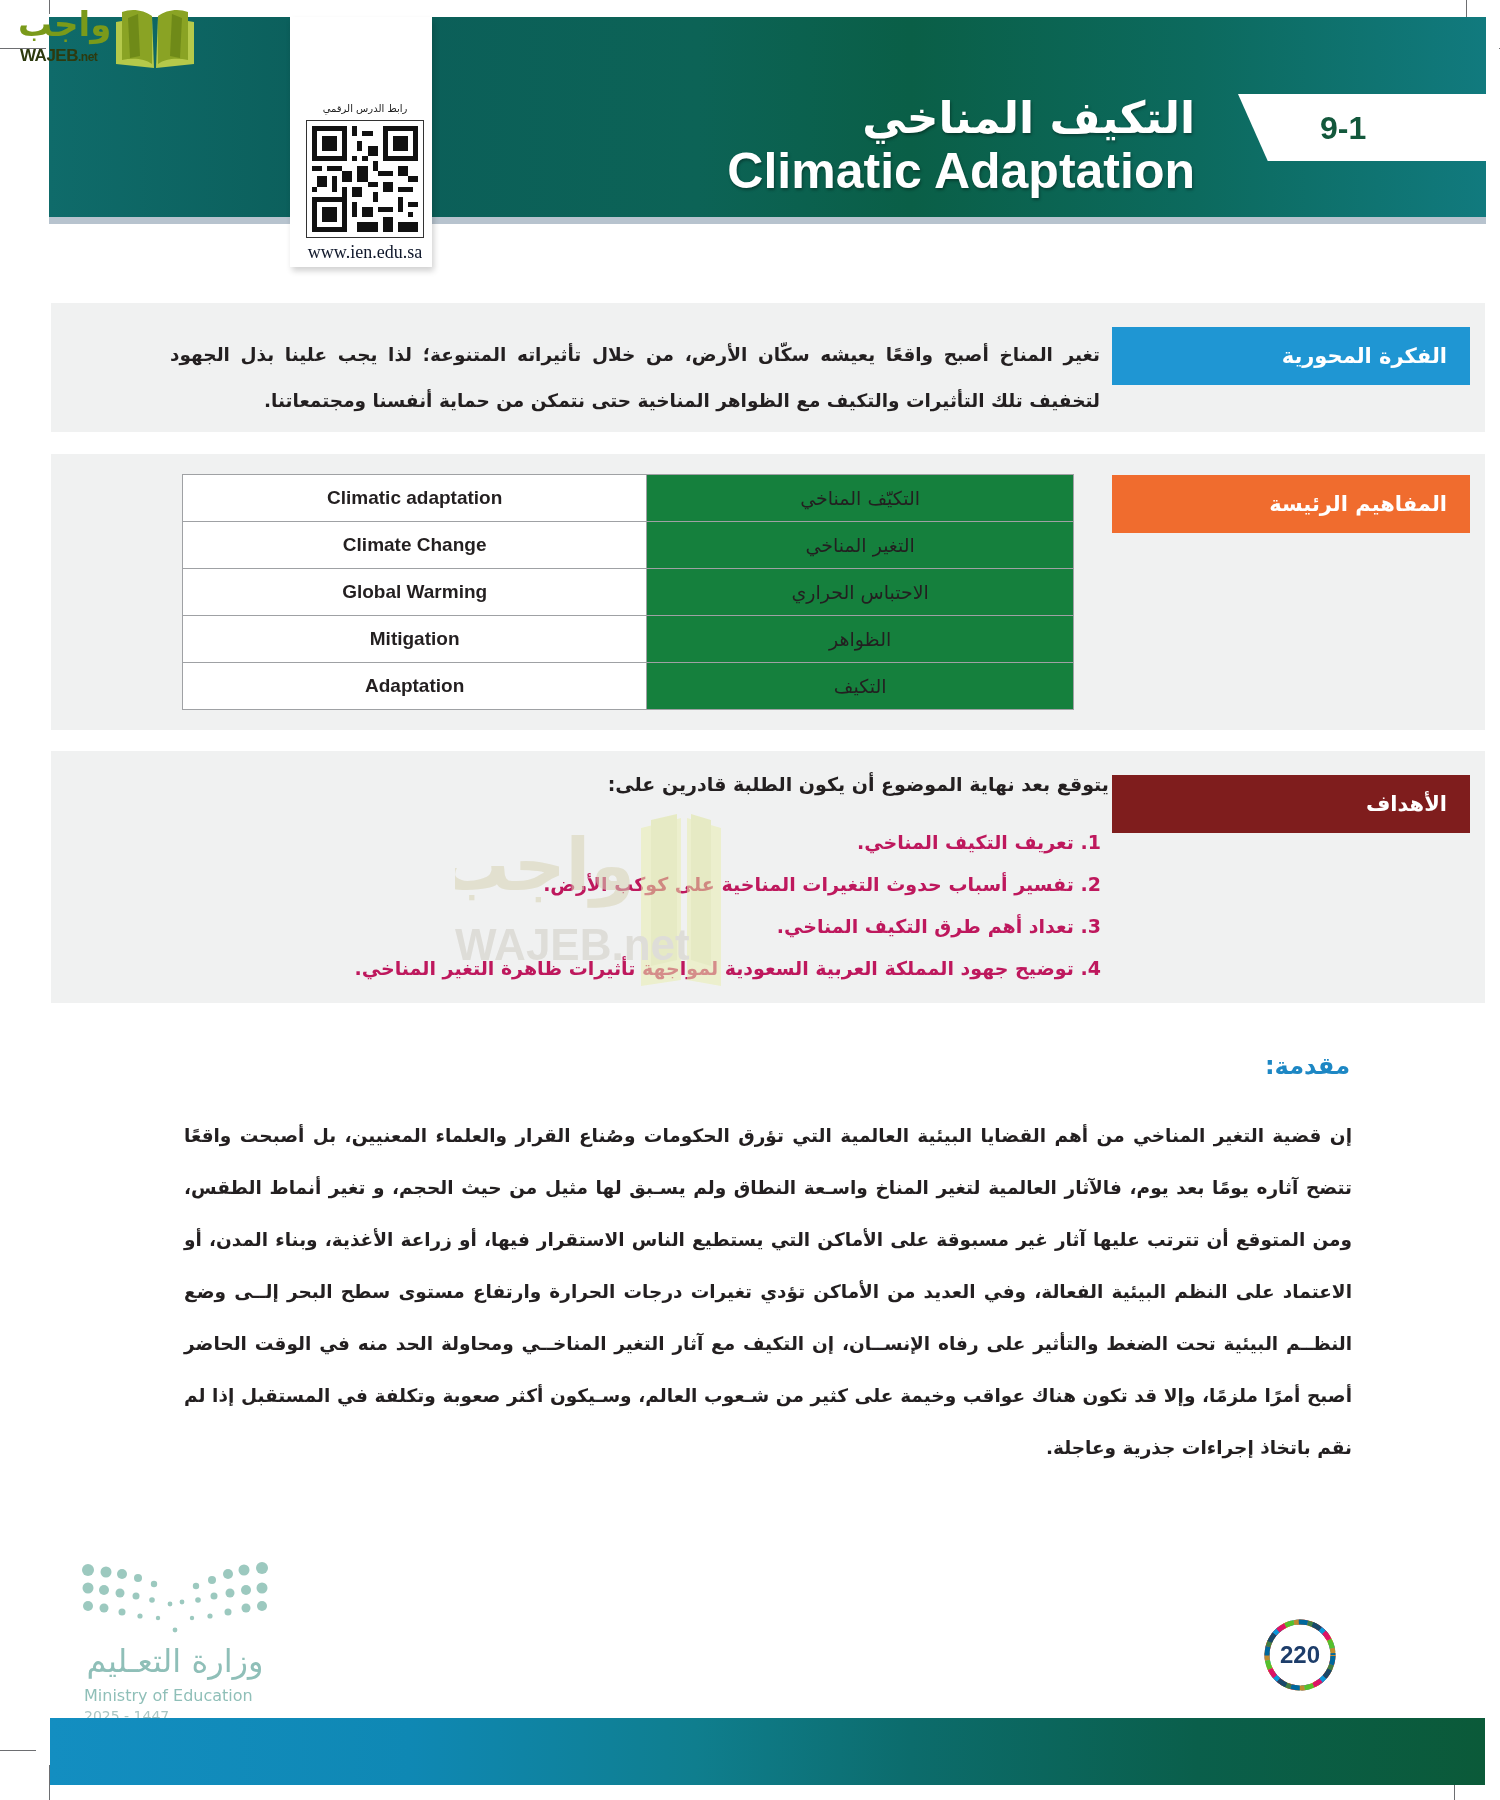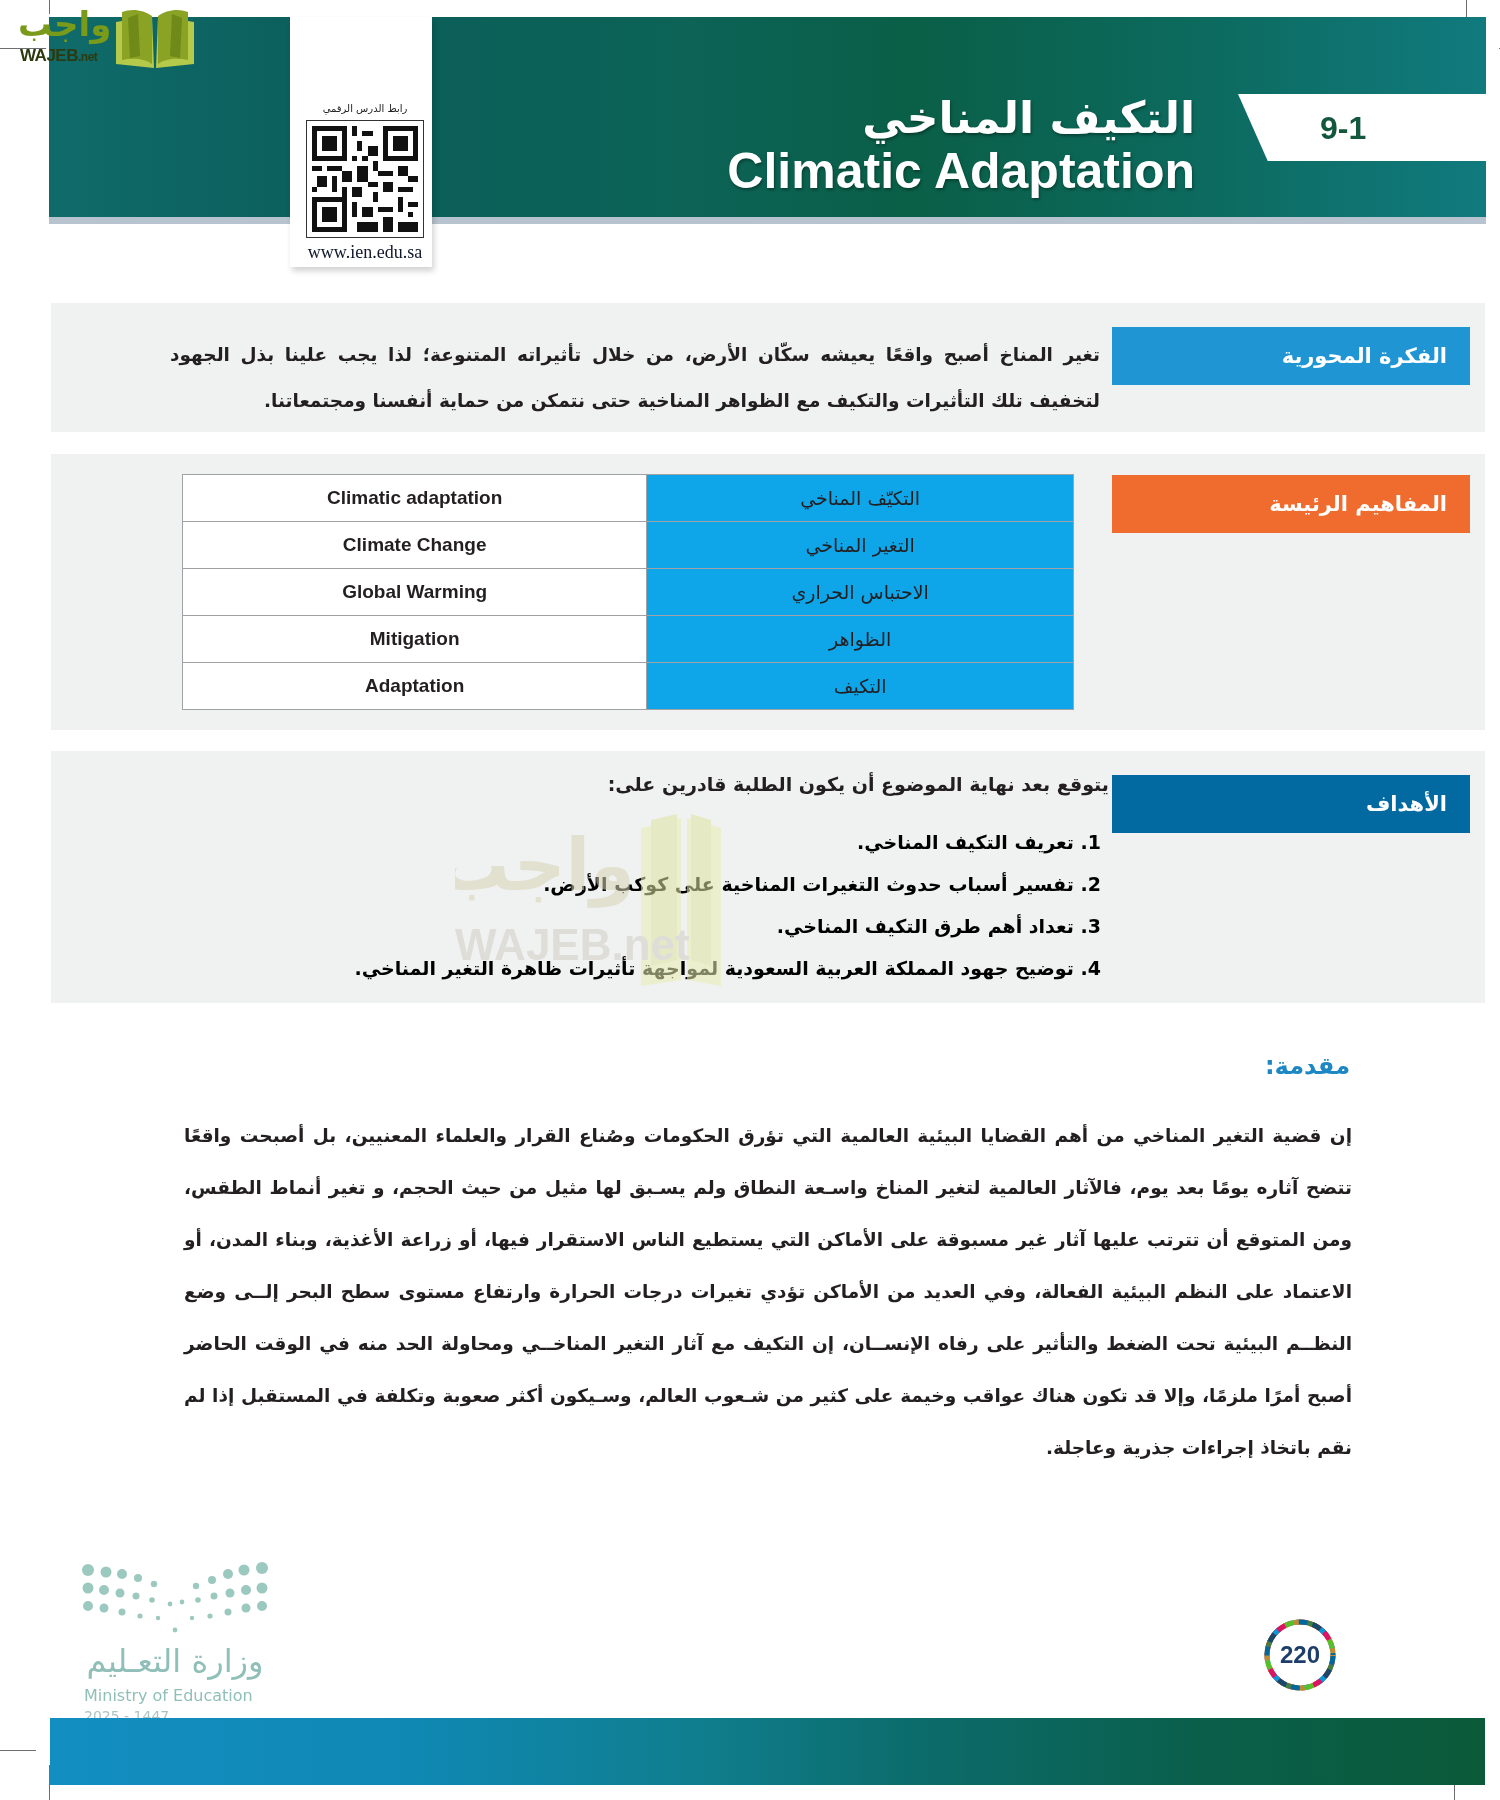--- a/index.html
+++ b/index.html
@@ -64,28 +64,28 @@
     font-family: "DejaVu Sans", sans-serif; font-weight: bold; font-size: 21px; direction: rtl;
     display: flex; align-items: center; padding-right: 23px;
   }
   .core-text {
     position: absolute; right: 385px; top: 29px; width: 930px; direction: rtl; text-align: justify;
     text-align-last: right; font-weight: bold; font-size: 18.5px; line-height: 46px; color: #231f20;
   }
   table.ct { position: absolute; left: 131px; top: 20px; border-collapse: collapse; width: 892px; }
   table.ct td { height: 47px; border: 1px solid #9fa1a4; text-align: center; font-size: 19px; }
   table.ct td.en { background: #ffffff; width: 484px; font-family: "Liberation Sans", sans-serif; font-weight: bold; }
-  table.ct td.ar { background: #0ea5e9; width: 446px; direction: rtl; font-family: "DejaVu Sans", sans-serif; }
+  table.ct td.ar { background: #15803d; width: 446px; direction: rtl; font-family: "DejaVu Sans", sans-serif; }
 
   
   .obj-intro {
     position: absolute; right: 376px; top: 22px; direction: rtl; font-weight: bold; font-size: 19px; color:#231f20;
   }
   .obj-list { position: absolute; right: 384px; top: 70px; direction: rtl; list-style: none; }
-  .obj-list li { font-weight: bold; font-size: 19px; color: #000000; height: 42px; line-height: 42px; }
+  .obj-list li { font-weight: bold; font-size: 19px; color: #be185d; height: 42px; line-height: 42px; }
   .watermark {
     position: absolute; left: 455px; top: 810px; width: 300px; height: 180px; pointer-events: none; opacity: 0.55;
   }
 
   
   .intro-title {
     position: absolute; right: 150px; top: 1052px; direction: rtl; color: #1d87c4;
     font-family: "DejaVu Sans", sans-serif; font-weight: bold; font-size: 24px;
   }
   .intro-body {
@@ -221,21 +221,21 @@
       </tr>
       <tr>
         <td class="en">Adaptation</td>
         <td class="ar">التكيف</td>
       </tr>
     </tbody>
   </table>
 </div>
 
 <div class="section" style="top:751px;height:252px;">
-  <div class="label-bar" style="top:24px;background:#0369a1;">الأهداف</div>
+  <div class="label-bar" style="top:24px;background:#7f1d1d;">الأهداف</div>
   <div class="obj-intro">يتوقع بعد نهاية الموضوع أن يكون الطلبة قادرين على:</div>
   <ul class="obj-list">
     <li>1. تعريف التكيف المناخي.</li>
     <li>2. تفسير أسباب حدوث التغيرات المناخية على كوكب الأرض.</li>
     <li>3. تعداد أهم طرق التكيف المناخي.</li>
     <li>4. توضيح جهود المملكة العربية السعودية لمواجهة تأثيرات ظاهرة التغير المناخي.</li>
   </ul>
 </div>
 
 <svg class="watermark" viewBox="0 0 300 180">

